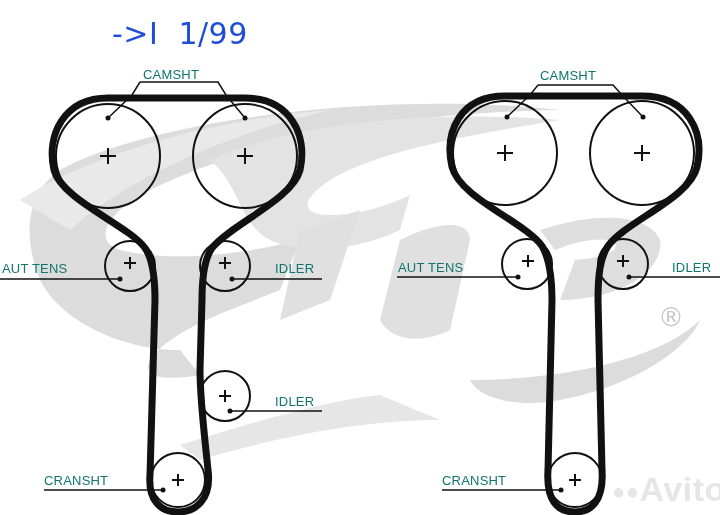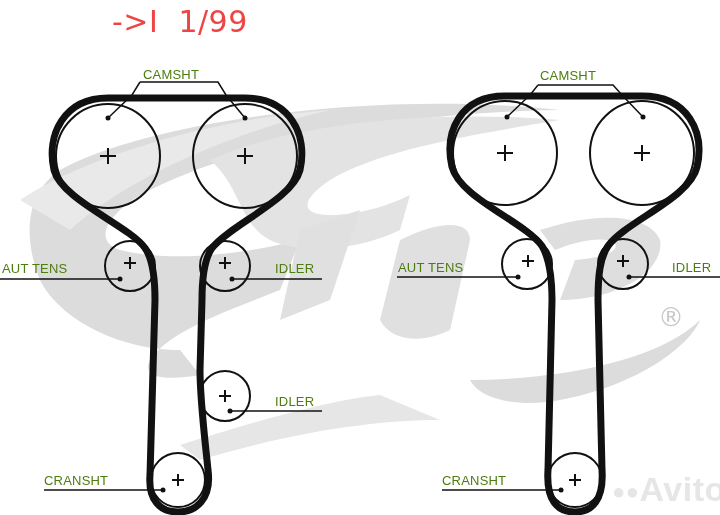--- a/index.html
+++ b/index.html
@@ -1,20 +1,20 @@
 <!DOCTYPE html>
 <html><head>
 <meta charset="utf-8">
 <style>
   html, body { margin: 0; padding: 0; background: #ffffff; }
   body { width: 720px; height: 515px; position: relative; overflow: hidden; font-family: "DejaVu Sans", sans-serif; }
   #stage { position: absolute; left: 0; top: 0; width: 720px; height: 515px; }
   svg { position: absolute; left: 0; top: 0; }
-  .title { position: absolute; top: 4px; font-family: "DejaVu Sans", sans-serif; font-size: 30px; color: #ef4444; letter-spacing: 0.5px; white-space: pre; }
-  .lbl { position: absolute; font-family: "Liberation Sans", sans-serif; font-size: 13px; color: #4d7c0f; white-space: pre; letter-spacing: 0.2px; }
+  .title { position: absolute; top: 16px; font-family: "DejaVu Sans", sans-serif; font-size: 30px; color: #1d4ed8; letter-spacing: 0.5px; white-space: pre; }
+  .lbl { position: absolute; font-family: "Liberation Sans", sans-serif; font-size: 13px; color: #0f766e; white-space: pre; letter-spacing: 0.2px; }
   .avito { position: absolute; font-family: "Liberation Sans", sans-serif; font-size: 34px; color: #e6e6e6; font-weight: bold; letter-spacing: 0.5px; }
   .reg { position: absolute; font-family: "DejaVu Sans", sans-serif; font-size: 26px; color: #c9c9c9; }
 </style>
 </head>
 <body>
 
 <div id="stage">
 
   <svg width="720" height="515" viewBox="0 0 720 515">
 

